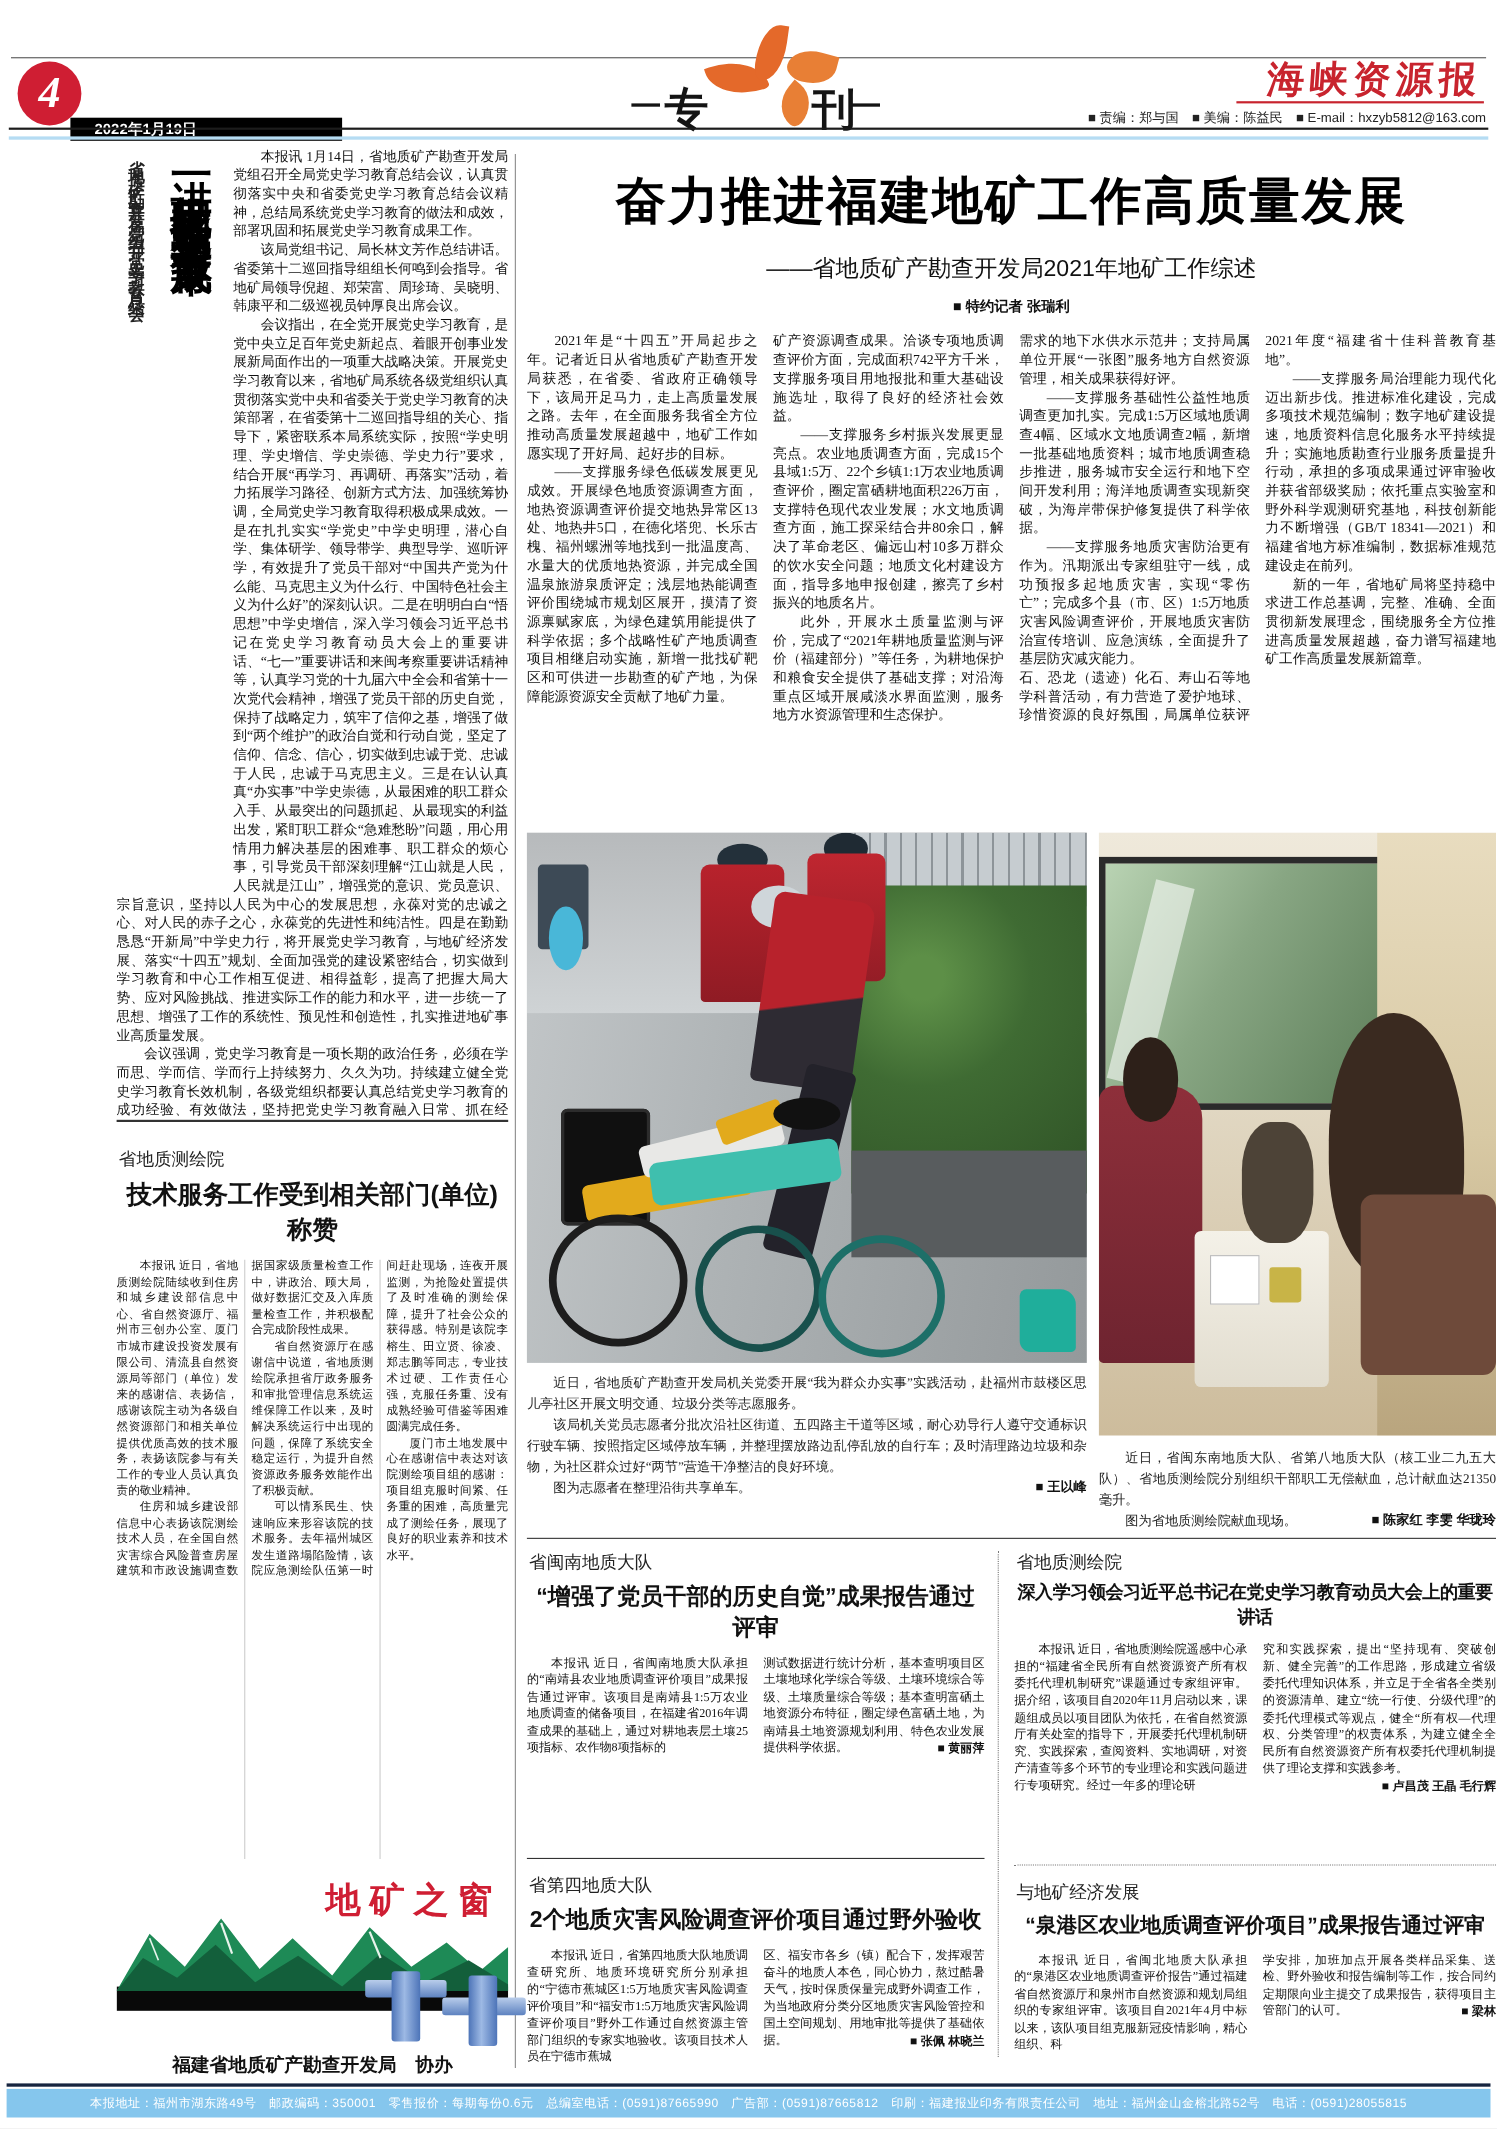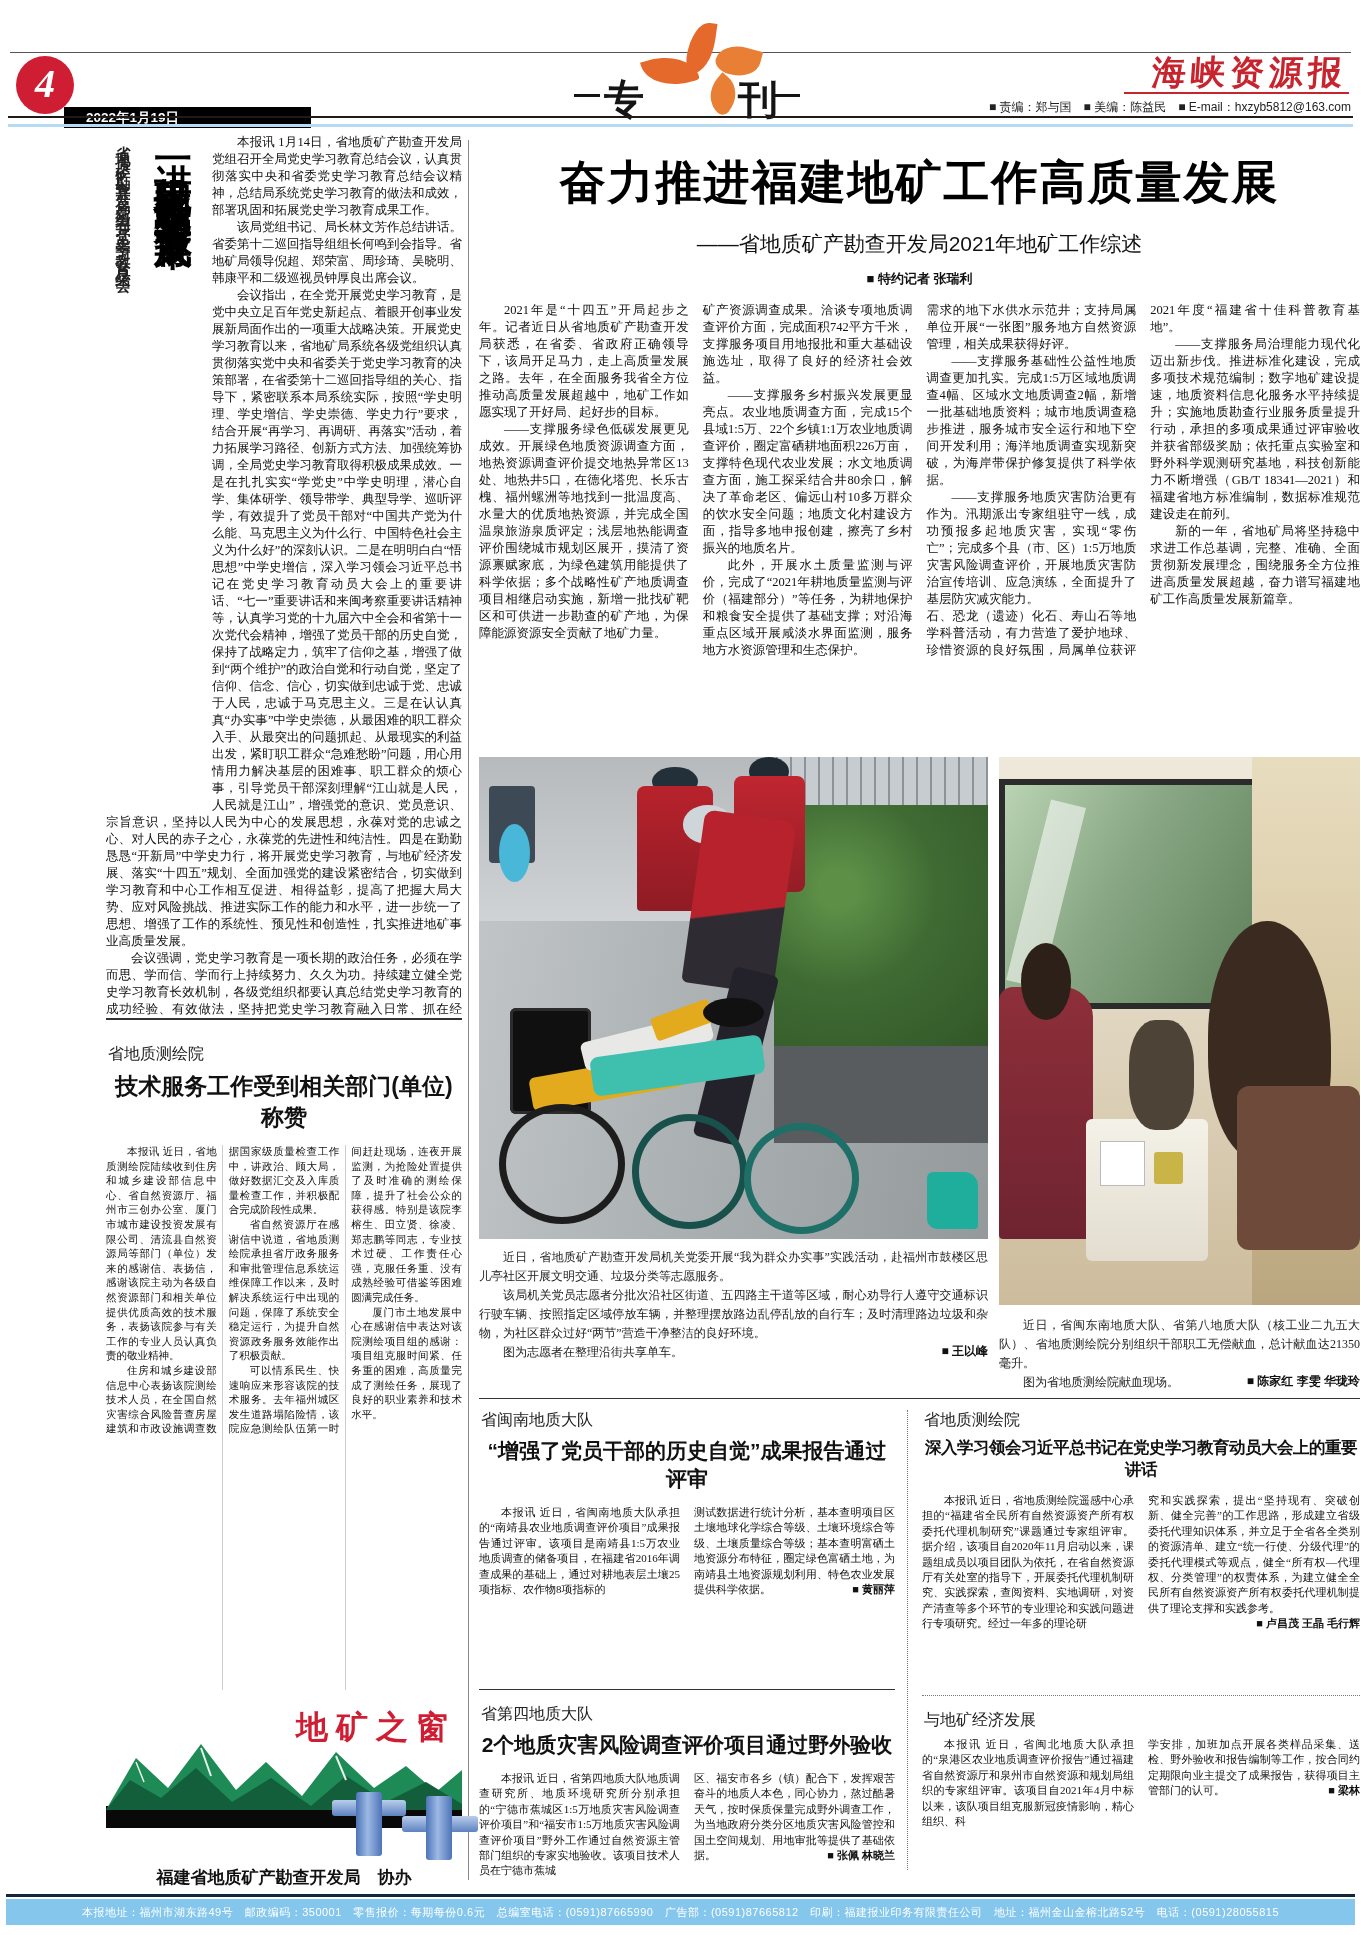--- a/index.html
+++ b/index.html
@@ -258,20 +258,21 @@
 
   <div class="rightcol">
     <div class="sec-label" style="margin-top:4px;">省地质测绘院</div>
     <div class="b-head small">深入学习领会习近平总书记在党史学习教育动员大会上的重要讲话</div>
     <div class="cols2" style="height:188px;">
       <div class="lead">本报讯 近日，省地质测绘院遥感中心承担的“福建省全民所有自然资源资产所有权委托代理机制研究”课题通过专家组评审。据介绍，该项目自2020年11月启动以来，课题组成员以项目团队为依托，在省自然资源厅有关处室的指导下，开展委托代理机制研究、实践探索，查阅资料、实地调研，对资产清查等多个环节的专业理论和实践问题进行专项研究。经过一年多的理论研</div>
       <div><span>究和实践探索，提出“坚持现有、突破创新、健全完善”的工作思路，形成建立省级委托代理知识体系，并立足于全省各全类别的资源清单、建立“统一行使、分级代理”的委托代理模式等观点，健全“所有权—代理权、分类管理”的权责体系，为建立健全全民所有自然资源资产所有权委托代理机制提供了理论支撑和实践参考。</span><span class="byl2">■ 卢昌茂 王晶 毛行辉</span></div>
     </div>
     <hr class="sep-dot">
     <div class="sec-label">与地矿经济发展</div>
+    <div class="b-head" style="font-size:19px;">“泉港区农业地质调查评价项目”成果报告通过评审</div>
     <div class="cols2" style="height:118px;">
       <div class="lead">本报讯 近日，省闽北地质大队承担的“泉港区农业地质调查评价报告”通过福建省自然资源厅和泉州市自然资源和规划局组织的专家组评审。该项目自2021年4月中标以来，该队项目组克服新冠疫情影响，精心组织、科</div>
       <div><span>学安排，加班加点开展各类样品采集、送检、野外验收和报告编制等工作，按合同约定期限向业主提交了成果报告，获得项目主管部门的认可。</span><span class="byl2">■ 梁林</span></div>
     </div>
   </div>
 
   <div class="footer">
     <div class="navy"></div>
     <div class="bar">本报地址：福州市湖东路49号　邮政编码：350001　零售报价：每期每份0.6元　总编室电话：(0591)87665990　广告部：(0591)87665812　印刷：福建报业印务有限责任公司　地址：福州金山金榕北路52号　电话：(0591)28055815</div>
   </div>

